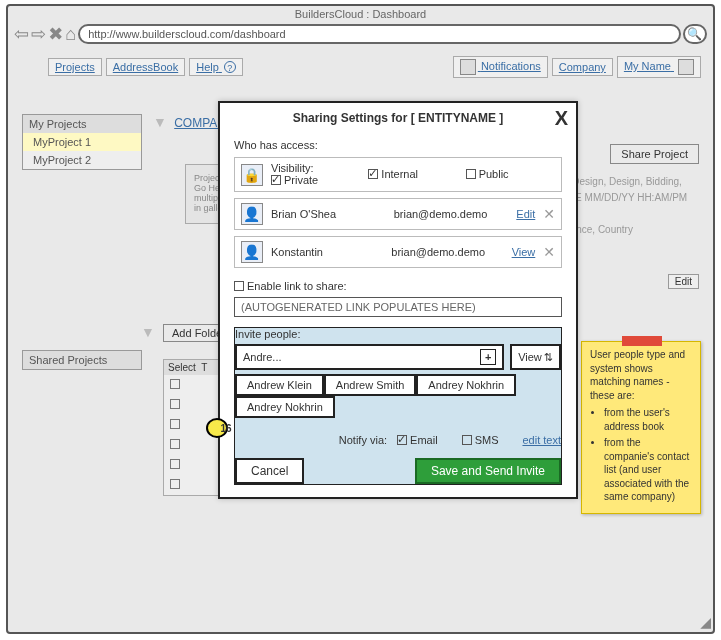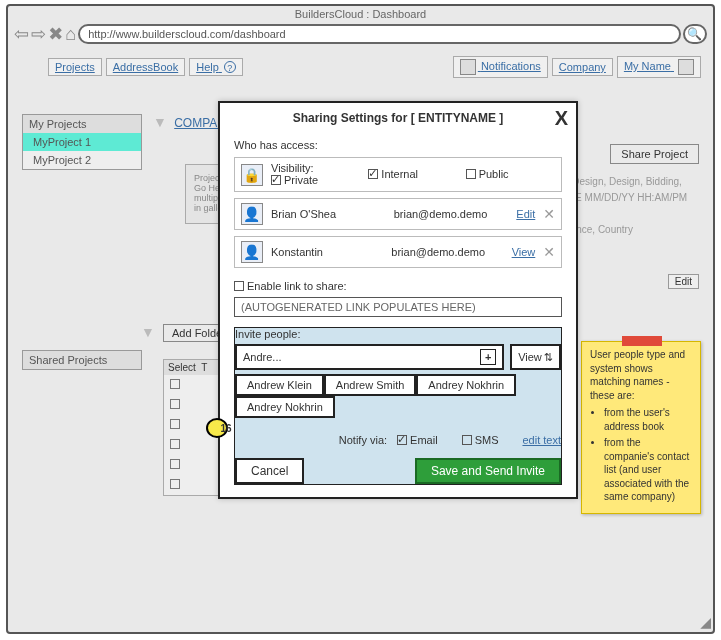--- a/index.html
+++ b/index.html
@@ -85,21 +85,21 @@
   .panel {
     border:1px solid #999; background:#eee;
     margin-bottom:10px;
   }
   .panel-head {
     background:#ddd; padding:3px 6px; font-size:11px; color:#555;
   }
   .panel-item {
     padding:3px 10px; font-size:11px; color:#555;
   }
-  .panel-item.active { background:#5eead4; }
+  .panel-item.active { background:#fef9c3; }
   .main {
     position:absolute; left:145px; top:108px; right:14px;
   }
   .tri { color:#bbb; font-size:14px; margin-right:4px; }
   .company-label { color:#3a6ea5; text-decoration:underline; font-size:12px; }
   .box-behind1 {
     position:absolute; left:32px; top:50px; width:50px; height:60px;
     border:1px solid #aaa; background:#e4e4e4; font-size:9px; color:#888;
     padding:8px;
   }

